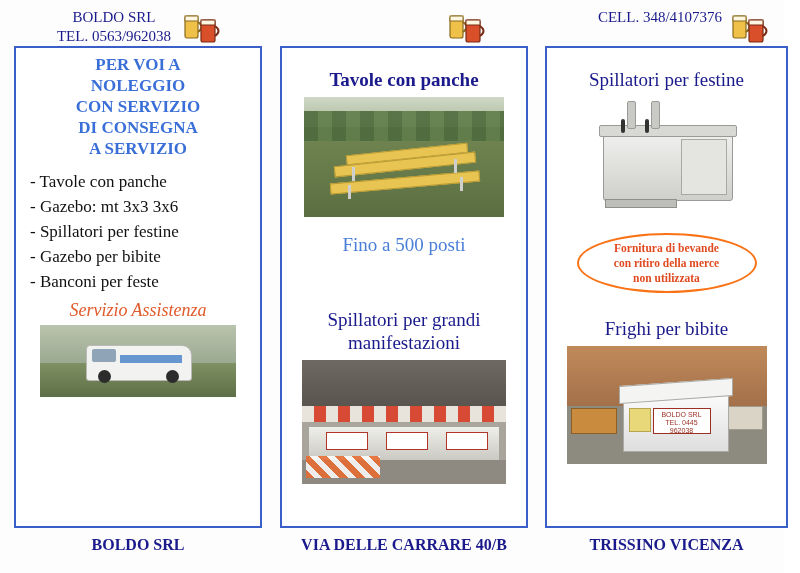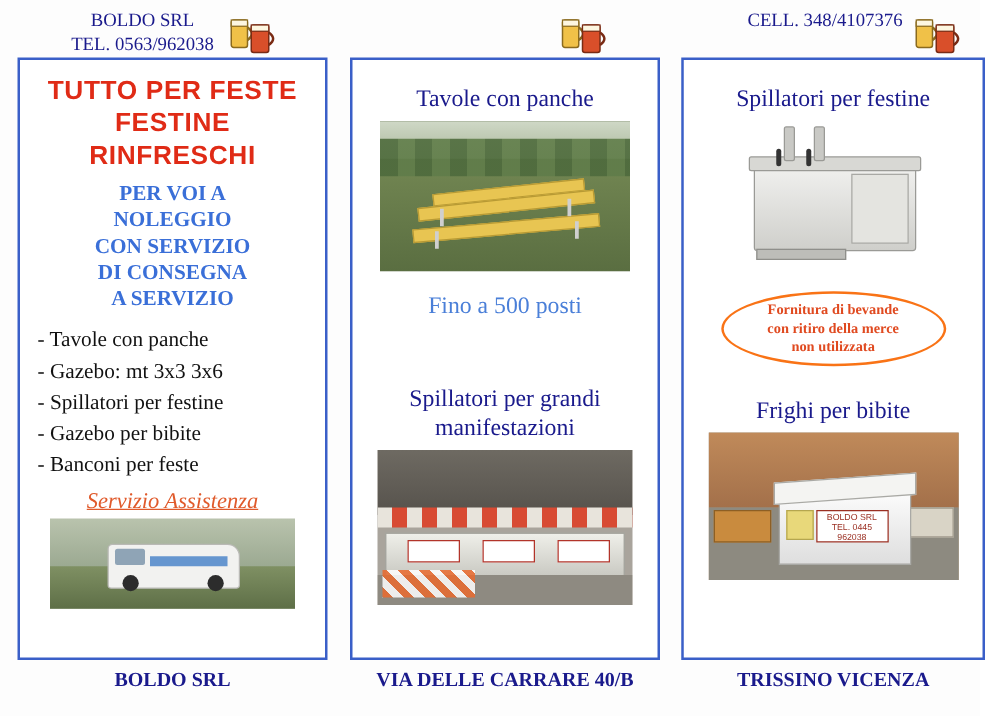--- a/index.html
+++ b/index.html
@@ -81,21 +81,20 @@
     font-size: 17px;
     line-height: 25px;
   }
   .c1-assist {
     text-align: center;
     color: #e05a2b;
     font-family: "Liberation Serif", serif;
     font-style: italic;
     font-size: 18px;
     margin-top: 6px;
-    text-decoration: underline;
   }
 
   
   .photo {
     position: relative;
     overflow: hidden;
     background: #6a7a55;
   }
   .cap {
     text-align: center;
@@ -307,25 +306,20 @@
   <svg class="beer-icon" id="beer3" viewBox="0 0 42 36">
     <rect x="3" y="8" width="13" height="22" rx="2" fill="#f0c148" stroke="#8a6a1e" stroke-width="1.2"></rect>
     <rect x="3" y="8" width="13" height="5" fill="#fdf6e0" stroke="#8a6a1e" stroke-width="1"></rect>
     <path d="M16 14 q7 5 0 10" fill="none" stroke="#8a6a1e" stroke-width="2"></path>
     <rect x="19" y="12" width="14" height="22" rx="2" fill="#d94f2a" stroke="#7a2b14" stroke-width="1.2"></rect>
     <rect x="19" y="12" width="14" height="5" fill="#fdf6e0" stroke="#7a2b14" stroke-width="1"></rect>
     <path d="M33 18 q7 5 0 10" fill="none" stroke="#7a2b14" stroke-width="2"></path>
   </svg>
 
   <div class="col" id="col1">
-    <div class="c1-title">
-      <div>TUTTO PER FESTE</div>
-      <div>FESTINE</div>
-      <div>RINFRESCHI</div>
-    </div>
     <div class="c1-sub">
       <div>PER VOI A</div>
       <div>NOLEGGIO</div>
       <div>CON SERVIZIO</div>
       <div>DI CONSEGNA</div>
       <div>A SERVIZIO</div>
     </div>
     <div class="c1-list">
       <div>- Tavole con panche</div>
       <div>- Gazebo: mt 3x3 3x6</div>
@@ -340,21 +334,21 @@
       <div class="van-grass"></div>
       <div class="van-body"></div>
       <div class="van-win"></div>
       <div class="van-stripe"></div>
       <div class="van-wheel w1"></div>
       <div class="van-wheel w2"></div>
     </div>
   </div>
 
   <div class="col" id="col2">
-    <div class="cap" style="margin-top:20px;">Tavole con panche</div>
+    <div class="cap" style="margin-top:20px;font-weight:bold;">Tavole con panche</div>
 
     <div class="photo" id="tables-photo">
       <div class="tp-sky"></div>
       <div class="tp-trees"></div>
       <div class="tp-grass"></div>
       <div class="tp-table tp-t3"></div>
       <div class="tp-table tp-t1"></div>
       <div class="tp-table tp-t2"></div>
       <div class="tp-leg" style="left:48px; top:70px;"></div>
       <div class="tp-leg" style="left:150px; top:62px;"></div>

